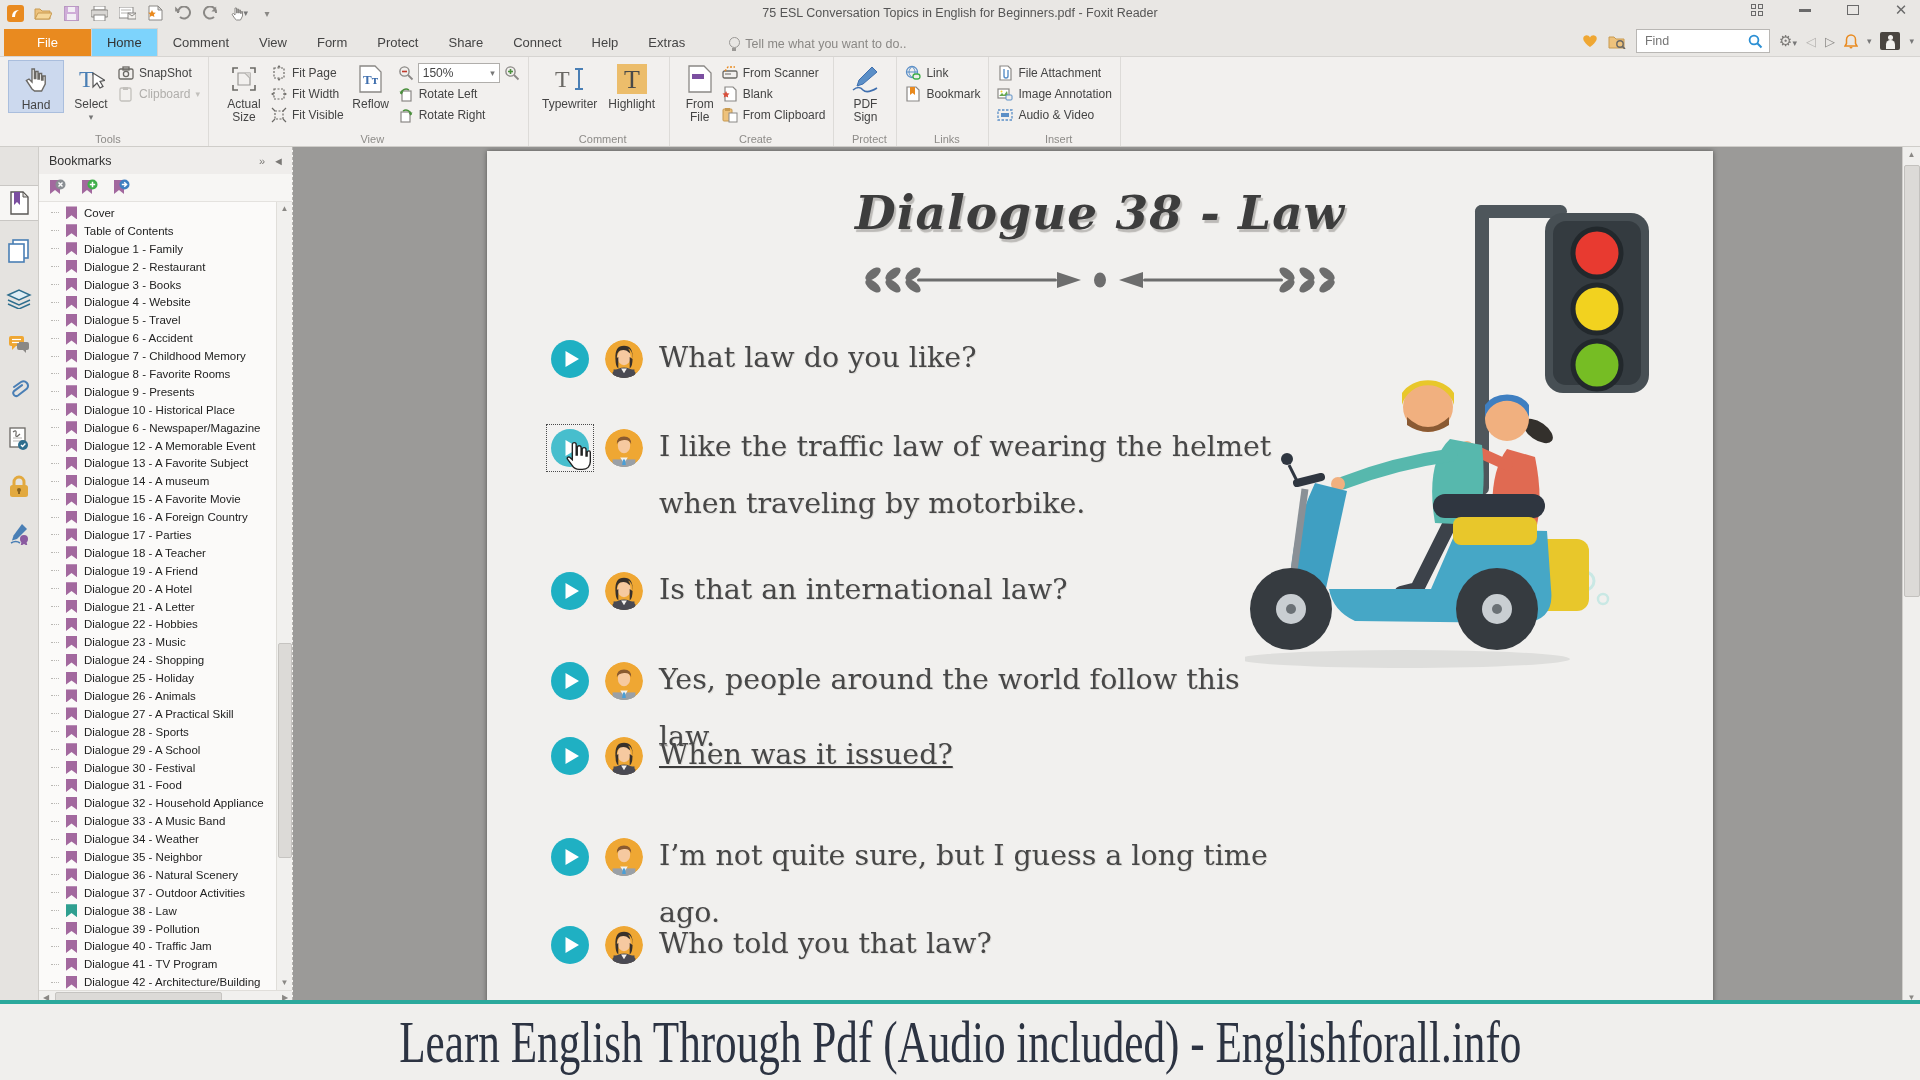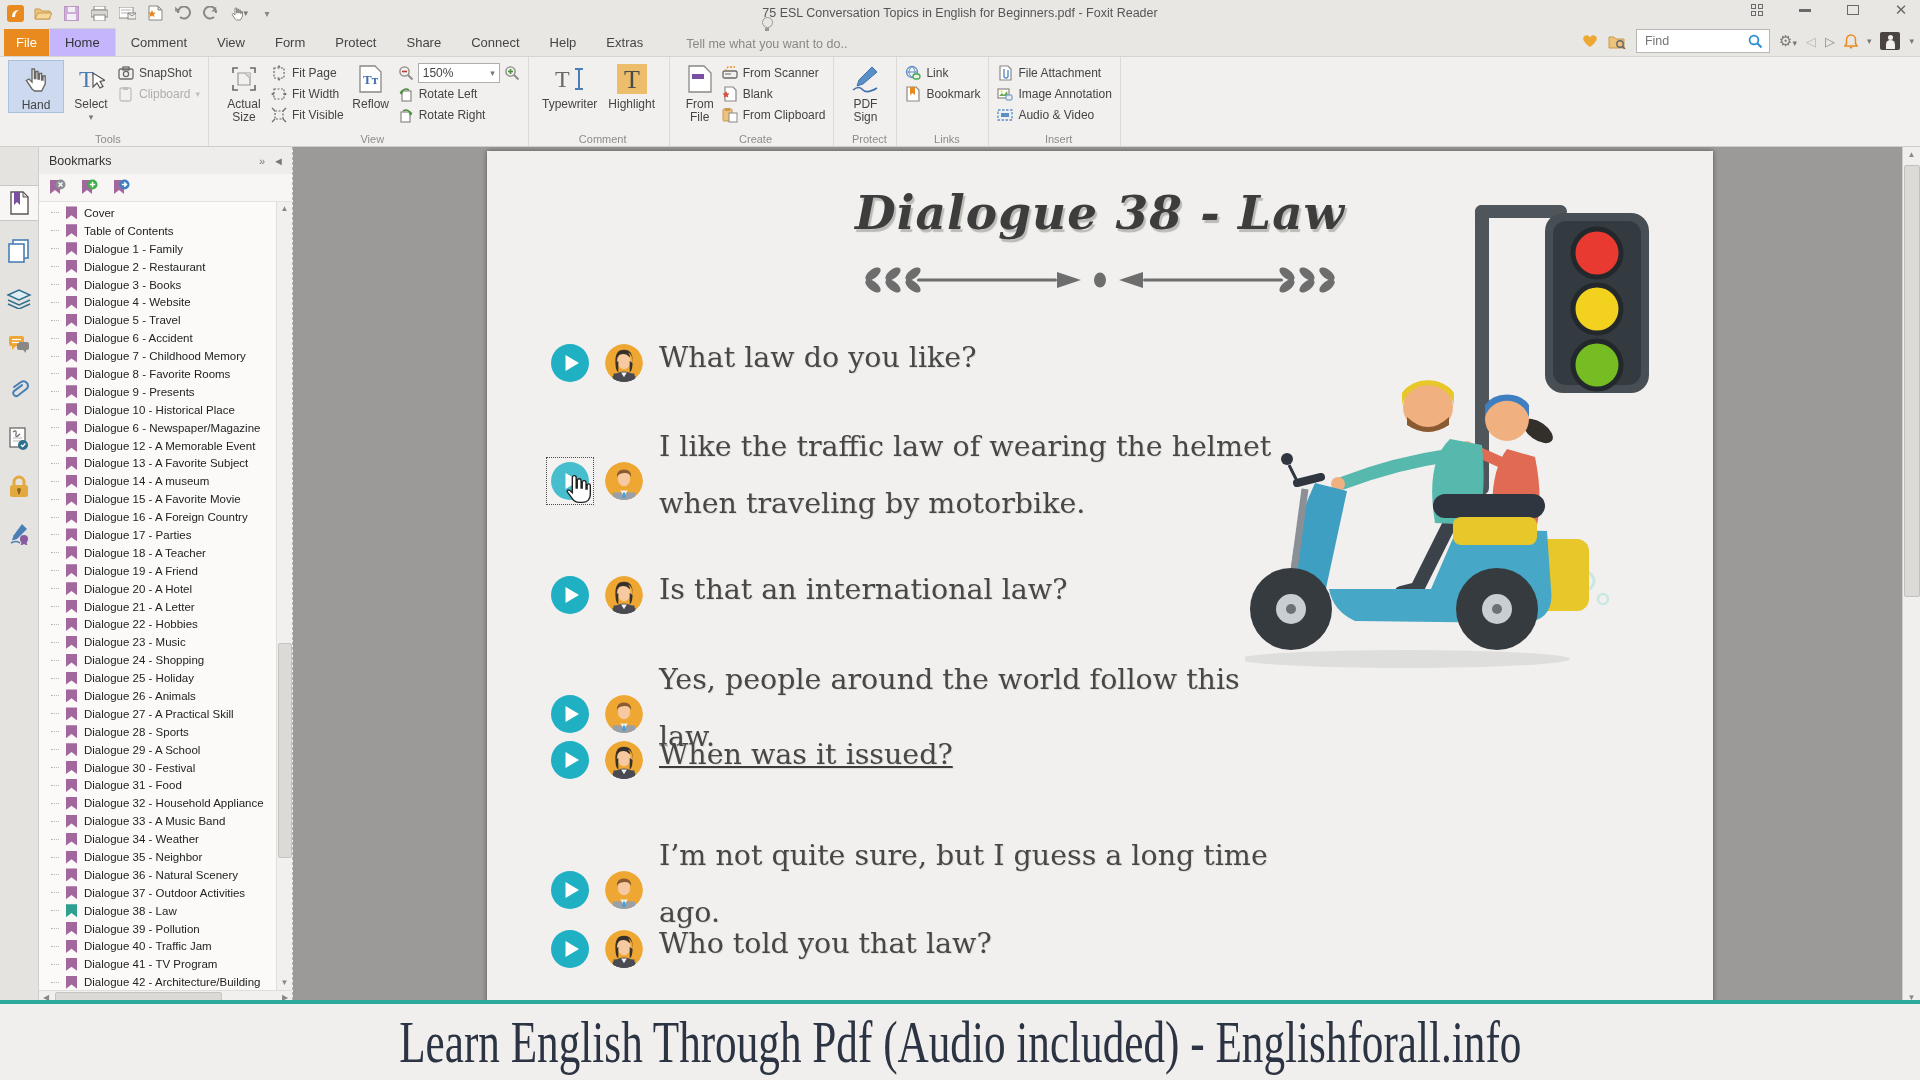--- a/index.html
+++ b/index.html
@@ -14,23 +14,23 @@
   .winbtns .wb{width:22px;height:16px;display:flex;align-items:center;justify-content:center;color:#6a6a6a;}
   .ic-min{width:12px;height:3px;background:#6a6a6a;}
   .ic-restore{width:10px;height:8px;border:1.5px solid #6a6a6a;position:relative;background:#e9e7e4;}
   .ic-restore:before{content:"";position:absolute;left:2px;top:-4px;width:10px;height:8px;border:1.5px solid #6a6a6a;z-index:-1;}
   .ic-close{font-size:15px;line-height:12px;color:#6a6a6a;font-weight:bold;}
   .ic-layout{display:grid;grid-template-columns:5px 5px;grid-template-rows:5px 5px;gap:2px;}
   .ic-layout i{border:1.4px solid #6a6a6a;}
   
   .tabrow{height:30px;display:flex;align-items:flex-end;background:#e9e7e4;position:relative;}
   .tab{height:27px;line-height:27px;padding:0 15px;font-size:13px;color:#444;cursor:default;}
-  .tab.accent{background:#e98a1f;color:#fff;padding:0 12px;}
-  .tab.active{background:#c4b5fd;border:1px solid #d6d4d1;border-bottom:none;color:#333;}
-  .tellme{display:flex;align-items:center;gap:6px;margin-left:28px;margin-bottom:5px;color:#8a8885;font-size:12.5px;flex-direction:column;}
+  .tab.accent{background:#e98a1f;color:#fff;padding:0 33px;}
+  .tab.active{background:#7dd3fc;border:1px solid #d6d4d1;border-bottom:none;color:#333;}
+  .tellme{display:flex;align-items:center;gap:6px;margin-left:28px;margin-bottom:5px;color:#8a8885;font-size:12.5px;}
   .bulb{width:11px;height:14px;position:relative;}
   .bulb:before{content:"";position:absolute;left:1px;top:0;width:9px;height:9px;border:1.4px solid #9a9archive895;border:1.4px solid #9a9895;border-radius:50%;}
   .bulb:after{content:"";position:absolute;left:3.5px;bottom:0;width:4px;height:3px;background:#9a9895;}
   .topright{position:absolute;right:6px;bottom:3px;display:flex;align-items:center;gap:9px;}
   .findbox{width:120px;height:22px;background:#fff;border:1px solid #b9b7b4;display:flex;align-items:center;padding:0 6px;gap:4px;}
   .findbox input{border:none;outline:none;flex:1;font-size:12.5px;color:#666;background:transparent;width:80px;font-family:inherit;}
   .tri{font-size:9px;color:#777;}
   .navarr{font-size:13px;color:#b5b3b0;}
   .navarr.on{color:#8a8885;}
   .avatar-mini{width:20px;height:18px;background:#4a4540;display:flex;align-items:flex-end;justify-content:center;overflow:hidden;border-radius:2px;}
@@ -71,21 +71,21 @@
   .bm-hscroll{height:14px;background:#f1f0ee;border-top:1px solid #e0deda;position:relative;}
   .bm-hscroll .arr{position:absolute;top:0;width:14px;height:14px;font-size:8px;color:#8a8885;text-align:center;line-height:14px;}
   .bm-hscroll .thumb{position:absolute;left:16px;right:70px;top:1px;height:11px;background:#dcdad7;border:1px solid #c6c4c1;border-radius:2px;}
   
   .docarea{flex:1;position:relative;background:#9b9a98;overflow:hidden;}
   .page{position:absolute;left:194px;top:4px;width:1226px;height:860px;background:#f1f0ee;box-shadow:0 0 5px rgba(0,0,0,.45);}
   .doc-title{position:absolute;top:34px;left:0;width:100%;text-align:center;
      font-family:"DejaVu Serif","Liberation Serif",serif;font-size:47px;font-weight:bold;font-style:italic;
      color:#3d3d3d;text-shadow:2px 3px 1px #bcbab7;letter-spacing:1px;}
   .divider{position:absolute;top:112px;left:50%;transform:translateX(-50%);}
-  .drow{position:absolute;left:64px;display:flex;gap:16px;align-items:center;}
+  .drow{position:absolute;left:64px;display:flex;gap:16px;align-items:flex-start;}
   .playbtn{position:relative;width:38px;height:38px;margin-top:3px;flex:0 0 38px;}
   .avatarc{width:38px;height:38px;border-radius:50%;overflow:hidden;margin-top:3px;flex:0 0 38px;}
   .dtext{font-family:"DejaVu Serif","Liberation Serif",serif;font-size:28.5px;line-height:57px;margin-top:-8px;
      color:#474747;max-width:640px;text-shadow:1px 1px 0 #dddbd8;}
   .selbox{position:absolute;left:-5px;top:-5px;width:46px;height:46px;border:1px dotted #4a4a4a;background:rgba(255,255,255,.18);}
   .cursor{position:absolute;left:14px;top:12px;width:26px;height:30px;z-index:5;}
   .illu{position:absolute;left:758px;top:40px;pointer-events:none;}
   .winscroll{width:17px;background:#f0efed;border-left:1px solid #d0cecb;position:relative;}
   .winscroll .arr{position:absolute;left:0;width:17px;height:15px;text-align:center;font-size:8px;color:#8a8885;line-height:15px;}
   .winscroll .thumb{position:absolute;left:1px;width:14px;top:18px;height:430px;background:#dcdad7;border:1px solid #c3c1be;border-radius:2px;}

